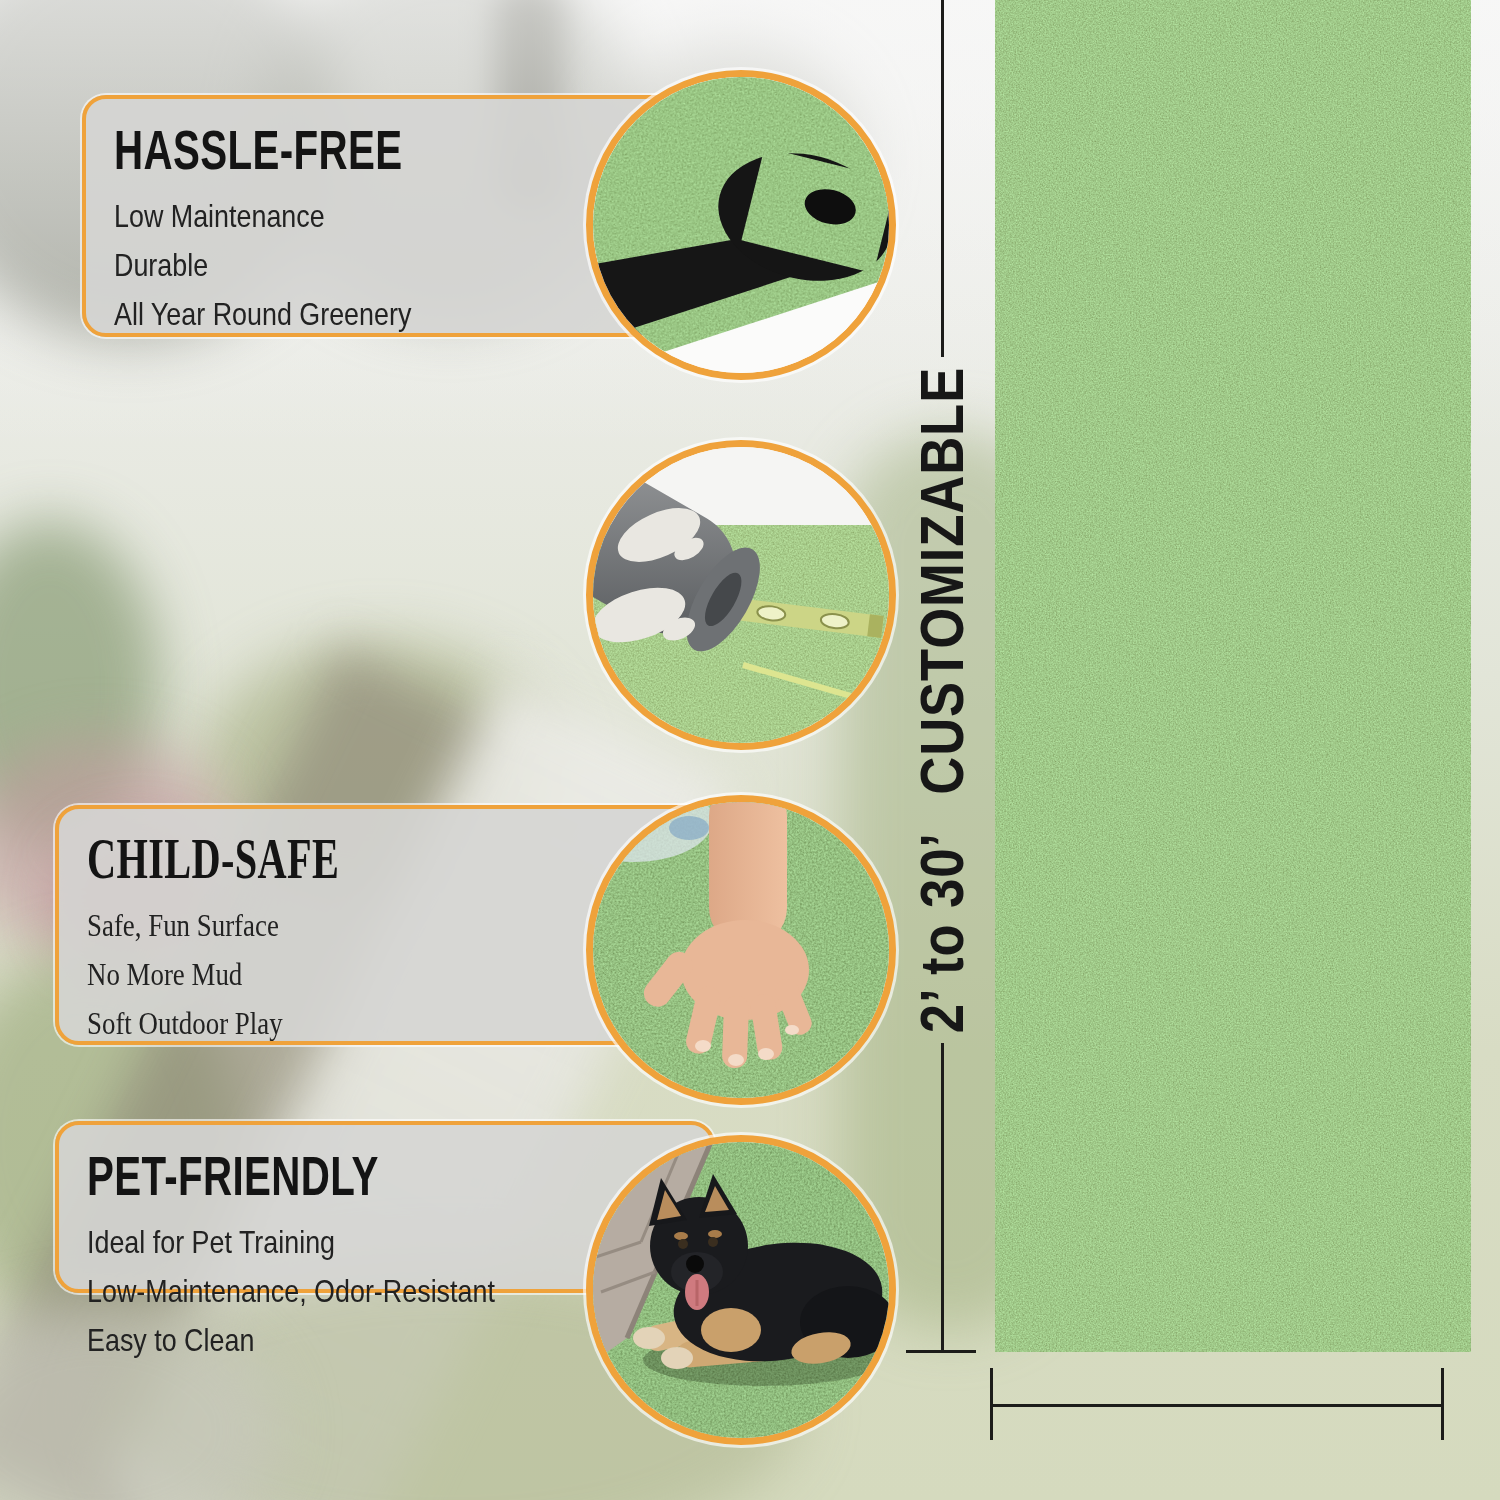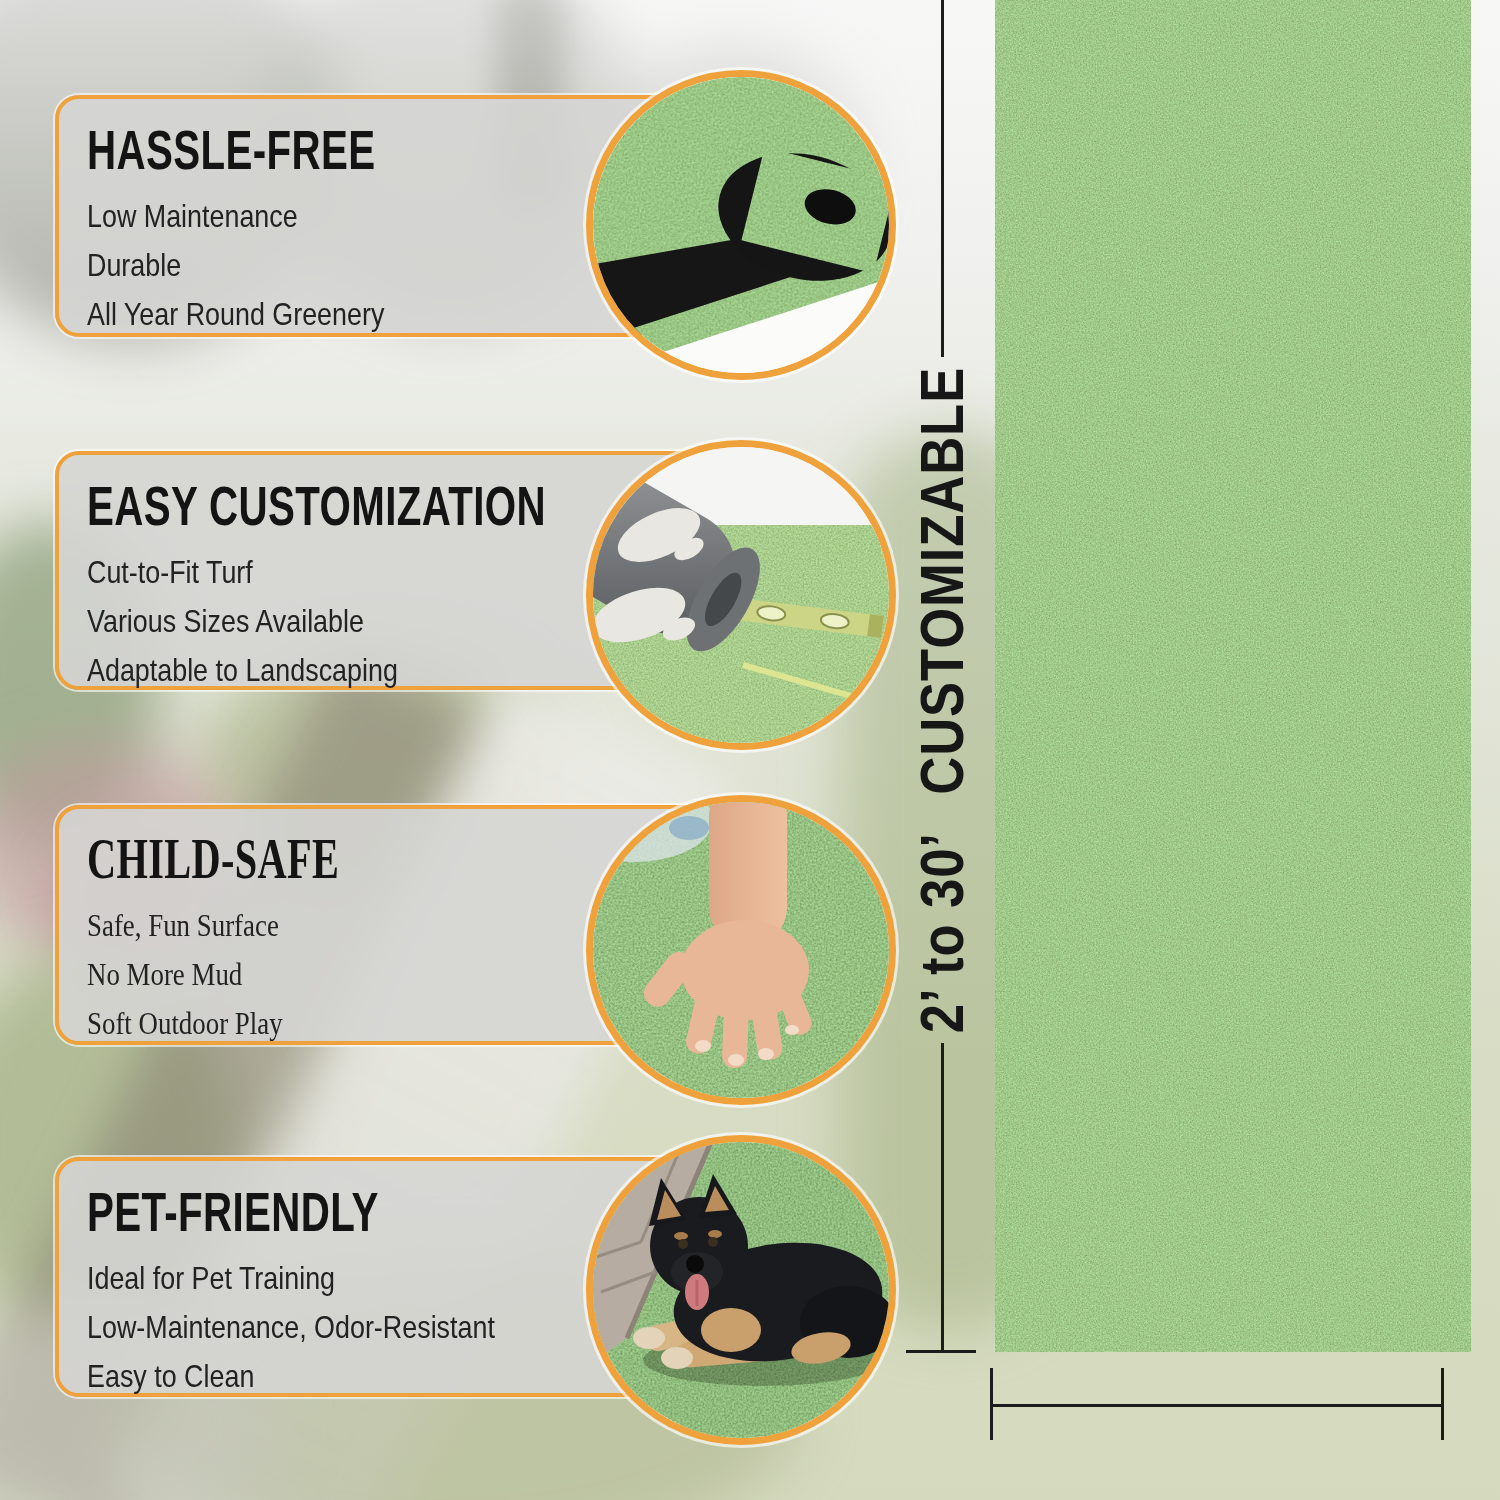--- a/index.html
+++ b/index.html
@@ -35,24 +35,24 @@
   .availability .l1{font-size:46px;font-weight:bold;letter-spacing:1px;
                     display:inline-block;transform:scaleX(0.8);}
   .availability .l2{font-size:58px;font-weight:bold;letter-spacing:1px;margin-top:2px;
                     display:inline-block;transform:scaleX(0.8);}
   .availability div{line-height:1.0;}
 
   
   .feature{position:absolute;left:55px;width:660px;box-sizing:border-box;z-index:4;
            background:rgba(213,213,211,0.9);border:4px solid #efa23b;border-radius:24px;
            box-shadow:0 0 0 2px rgba(255,255,255,.6);padding:14px 26px 0 28px;}
-  .f0{top:95px;height:242px;}
+  .f0{top:95px;height:242px;margin-left:27px;}
   .f1{top:451px;height:239px;}
   .f2{top:805px;height:240px;font-family:Liberation Serif, serif;}
-  .f3{top:1157px;height:240px;}
+  .f3{top:1121px;height:172px;}
   .feature .title{font-size:56px;font-weight:bold;color:#141414;margin:4px 0 10px 0;
                   white-space:nowrap;display:inline-block;transform:scaleX(0.72);
                   transform-origin:left center;letter-spacing:0.5px;}
   .feature .line{font-size:32px;color:#222;line-height:49px;white-space:nowrap;
                  display:block;transform:scaleX(0.84);transform-origin:left center;}
 
   
   .photo-circle{position:absolute;left:586px;width:310px;height:310px;border-radius:50%;
                 border:7px solid #efa23b;box-sizing:border-box;overflow:hidden;z-index:5;
                 background:#fdfdfd;box-shadow:0 0 0 3px rgba(255,255,255,.65);}
@@ -108,26 +108,20 @@
   <div class="dim htick-left"></div>
   <div class="dim htick-right"></div>
 
   <div class="feature f0">
     <div class="title">HASSLE-FREE</div>
     <span class="line">Low Maintenance</span>
     <span class="line">Durable</span>
     <span class="line">All Year Round Greenery</span>
   </div>
 
-  <div class="feature f1">
-    <div class="title">EASY CUSTOMIZATION</div>
-    <span class="line">Cut-to-Fit Turf</span>
-    <span class="line">Various Sizes Available</span>
-    <span class="line">Adaptable to Landscaping</span>
-  </div>
 
   <div class="feature f2">
     <div class="title">CHILD-SAFE</div>
     <span class="line">Safe, Fun Surface</span>
     <span class="line">No More Mud</span>
     <span class="line">Soft Outdoor Play</span>
   </div>
 
   <div class="feature f3">
     <div class="title">PET-FRIENDLY</div>

